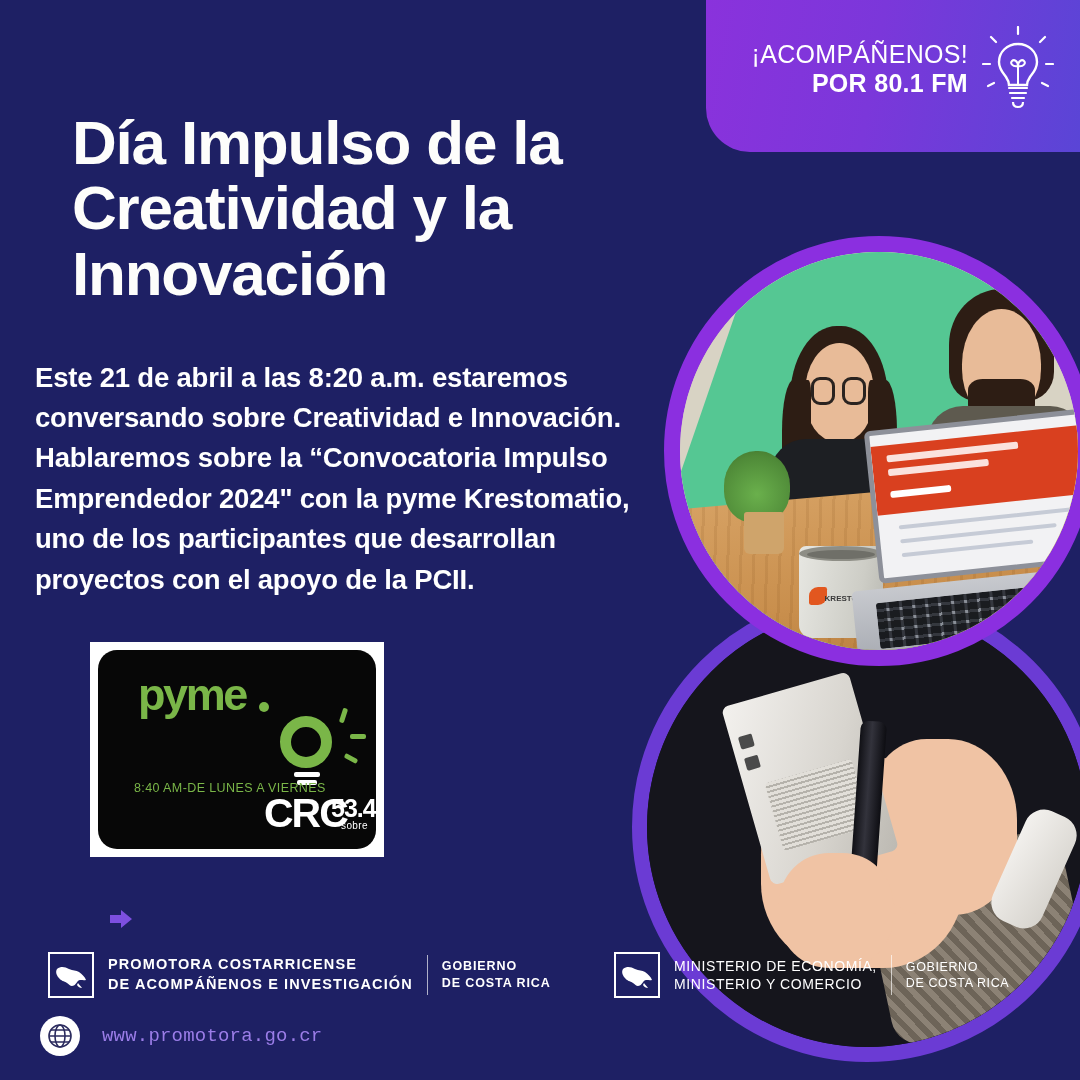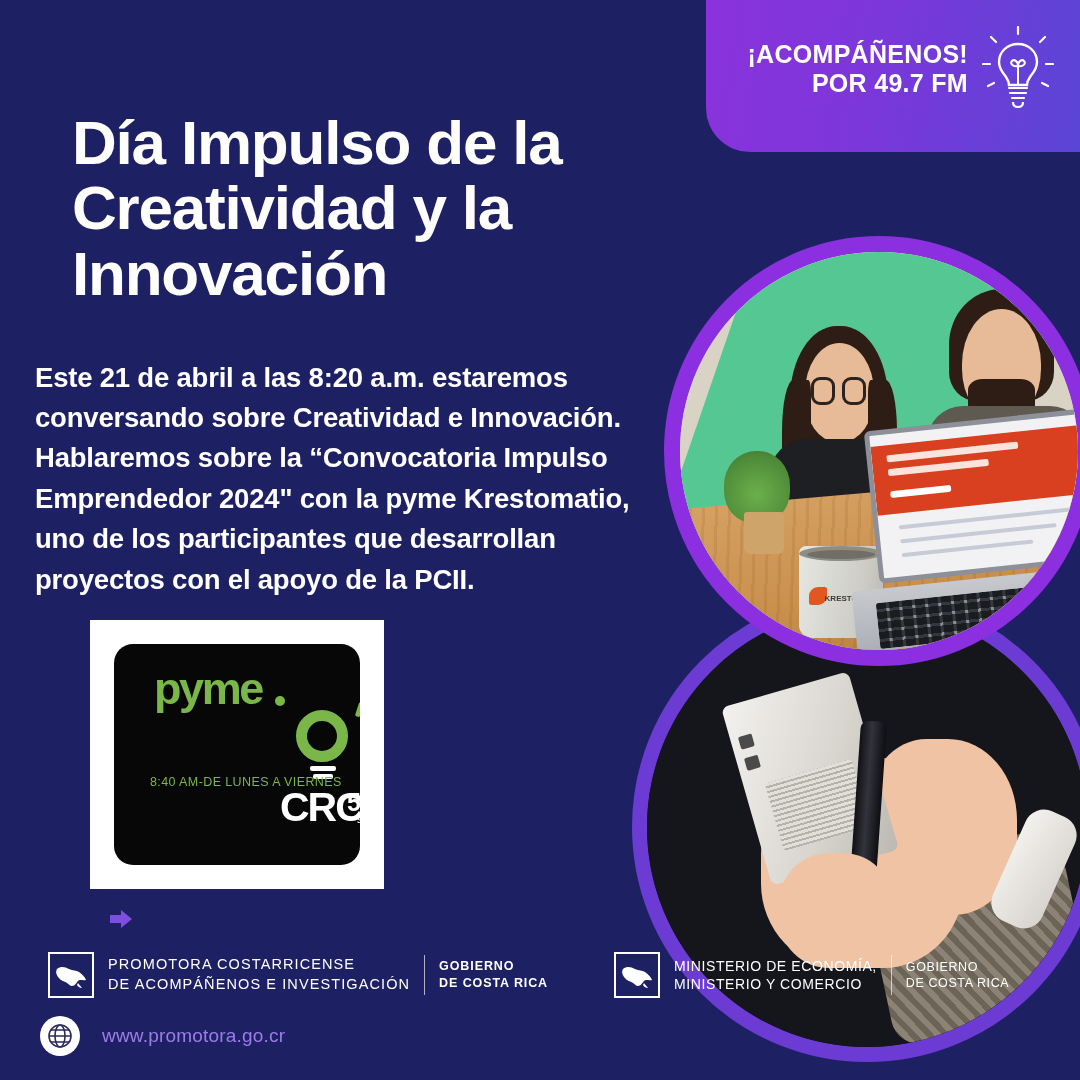--- a/index.html
+++ b/index.html
@@ -11,21 +11,21 @@
 
   
   .badge{
     position:absolute;left:706px;top:0;width:374px;height:152px;
     background:linear-gradient(100deg,#8a32dc 0%,#7b37da 45%,#5a45d6 100%);
     border-bottom-left-radius:44px;
     display:flex;align-items:center;justify-content:flex-end;
     padding:0 26px 14px 0;gap:14px;z-index:6;
   }
   .badge-text{display:flex;flex-direction:column;align-items:flex-end;color:#fff;}
-  .badge-l1{font-size:25px;font-weight:bold;letter-spacing:.3px;line-height:1.18;}
+  .badge-l1{font-size:25px;font-weight:normal;letter-spacing:.3px;line-height:1.18;}
   .badge-l2{font-size:25px;font-weight:bold;letter-spacing:.3px;line-height:1.18;}
   .bulb-ico{width:72px;height:86px;flex:none;}
 
   
   .headline{
     position:absolute;left:72px;top:68px;width:600px;
     color:#fdfdfb;font-size:62px;font-weight:bold;line-height:1.06;
     letter-spacing:-1.2px;z-index:5;
   }
 
@@ -112,22 +112,22 @@
     background:linear-gradient(90deg,#141419 0%,#3c3c46 50%,#101015 100%);border-radius:6px;}
   .cable-w{position:absolute;right:6%;top:46%;width:54px;height:120px;
     background:linear-gradient(100deg,#f4f2ef 0%,#d6d3cd 100%);
     border-radius:20px;transform:rotate(24deg);}
   .sleeve{position:absolute;right:2%;bottom:4%;width:46%;height:42%;
     background:repeating-linear-gradient(58deg,#8c8275 0 6px,#6d6458 6px 12px);
     border-radius:28px;transform:rotate(-12deg);}
 
   
   .logo-card{
-    position:absolute;left:90px;top:620px;width:294px;height:269px;
-    background:#ffffff;padding:24px;z-index:5;
+    position:absolute;left:90px;top:642px;width:294px;height:215px;
+    background:#ffffff;padding:8px;z-index:5;
   }
   .logo-black{
     position:relative;width:100%;height:100%;background:#070707;border-radius:19px;
     overflow:hidden;
   }
   .lg-pyme{position:absolute;left:40px;top:22px;color:#7ab648;font-size:45px;
     font-weight:bold;letter-spacing:-2.4px;line-height:1;}
   .lg-dot{position:absolute;left:161px;top:52px;width:10px;height:10px;
     background:#7ab648;border-radius:50%;}
   .lg-radi{position:absolute;left:33px;top:60px;color:#ffffff;font-size:58px;
@@ -149,43 +149,43 @@
     letter-spacing:.4px;}
 
   
   .arrow-glyph{position:absolute;left:110px;top:910px;width:22px;height:18px;z-index:5;}
 
   
   .footer{position:absolute;left:0;top:944px;width:1080px;height:72px;z-index:5;}
   .fgroup{position:absolute;display:flex;align-items:center;gap:14px;}
   .crest{width:46px;height:46px;border:2px solid #ffffff;flex:none;position:relative;}
   .crest svg{position:absolute;left:50%;top:50%;transform:translate(-50%,-50%);}
-  .forg{color:#fff;font-size:14.5px;font-weight:normal;letter-spacing:1.1px;
+  .forg{color:#fff;font-size:14.5px;font-weight:bold;letter-spacing:1.1px;
     line-height:1.35;white-space:nowrap;}
   .fdiv{width:1px;height:40px;background:#ffffff;opacity:.65;}
   .fgov{color:#fff;font-size:12.5px;font-weight:bold;letter-spacing:.9px;
     line-height:1.35;white-space:nowrap;}
   .forg2{color:#fff;font-size:14px;letter-spacing:.6px;line-height:1.3;white-space:nowrap;}
   .fgov2{color:#fff;font-size:12.5px;letter-spacing:.6px;line-height:1.3;white-space:nowrap;}
 
   .weburl{position:absolute;left:40px;top:1016px;display:flex;align-items:center;
-    gap:22px;z-index:5;}
+    gap:22px;z-index:5;font-family:Liberation Mono, monospace;}
   .globe{width:40px;height:40px;border-radius:50%;background:#fff;position:relative;flex:none;}
   .globe svg{position:absolute;left:50%;top:50%;transform:translate(-50%,-50%);}
   .url-txt{color:#9b7de8;font-size:19px;letter-spacing:.2px;}
 </style>
 </head>
 <body>
 
 <div class="poster">
 
   <div class="badge">
     <div class="badge-text">
       <div class="badge-l1">¡ACOMPÁÑENOS!</div>
-      <div class="badge-l2">POR 49.7 FM</div>
+      <div class="badge-l2">POR 80.1 FM</div>
     </div>
     <svg class="bulb-ico" viewBox="0 0 72 86">
       <path d="M36 18c-11 0-19 8-19 18 0 7 4 11 7 15 2 3 3 5 3 8h18c0-3 1-5 3-8 3-4 7-8 7-15 0-10-8-18-19-18z" fill="none" stroke="#fff" stroke-width="2.4"></path>
       <path d="M27 62h18M28 67h16M30 72h12" stroke="#fff" stroke-width="2.2" fill="none" stroke-linecap="round"></path>
       <path d="M31 76c0 3 2 5 5 5s5-2 5-5" stroke="#fff" stroke-width="2.2" fill="none"></path>
       <path d="M36 58V40M36 40c0-5-4-7-6-5s0 6 6 5zM36 40c0-5 4-7 6-5s0 6-6 5z" stroke="#fff" stroke-width="2" fill="none"></path>
       <path d="M36 8V1M14 16l-5-5M58 16l5-5M8 38H1M64 38h7M12 57l-6 3M60 57l6 3" stroke="#fff" stroke-width="2.2" stroke-linecap="round"></path>
     </svg>
   </div>
 

